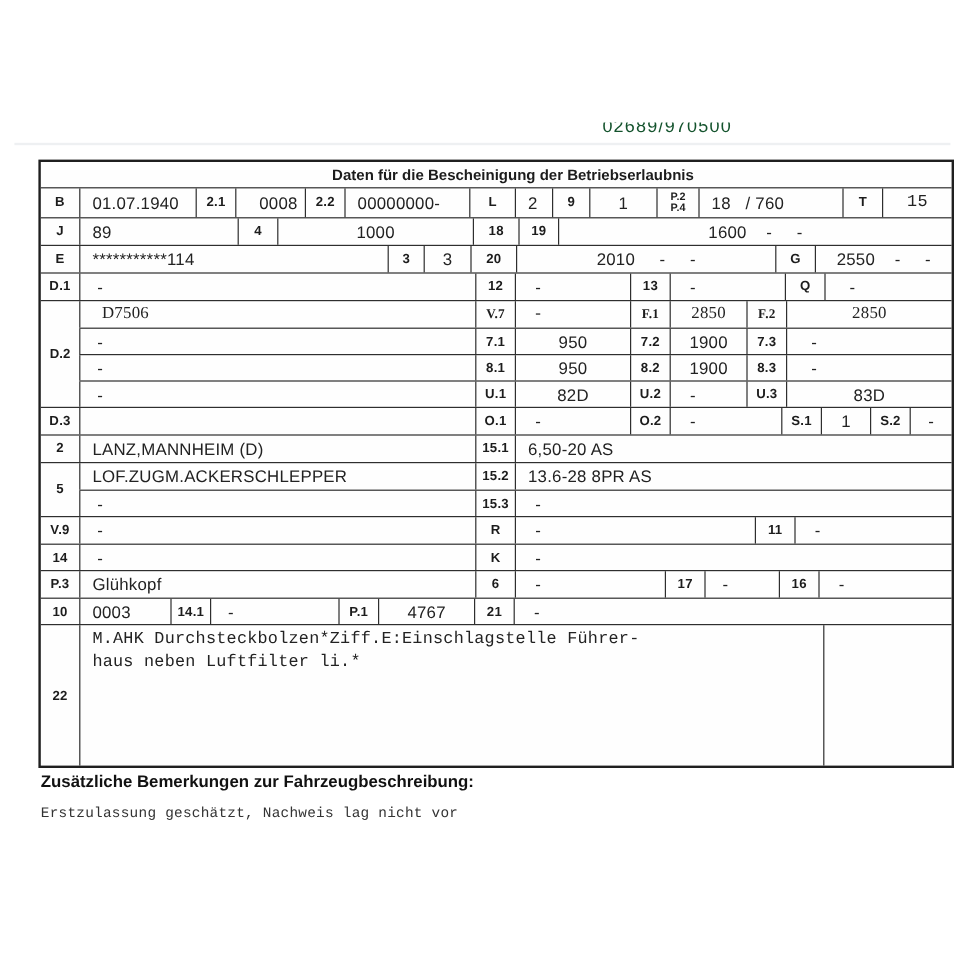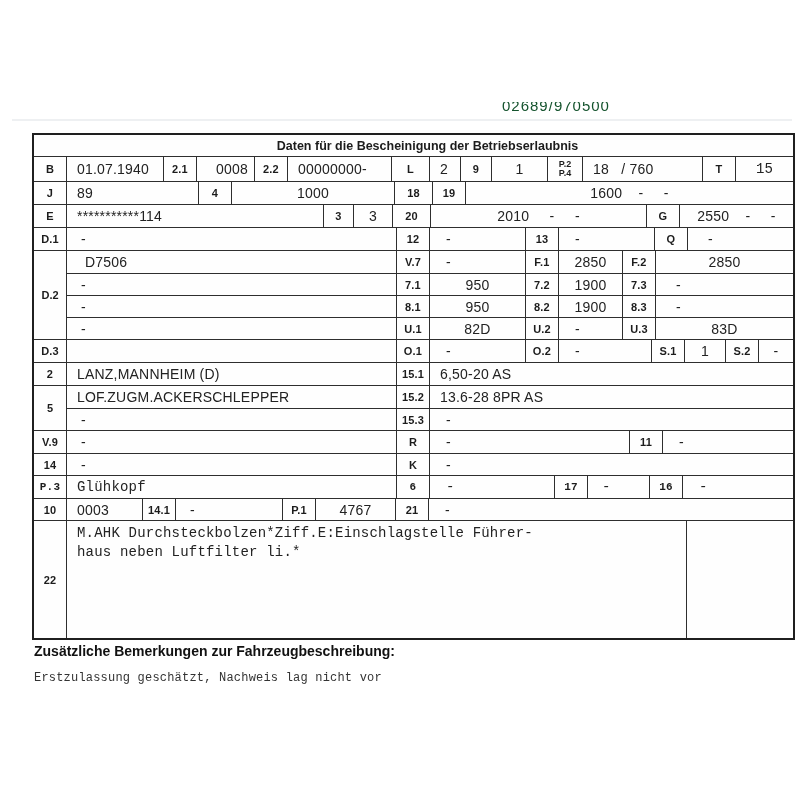--- a/index.html
+++ b/index.html
@@ -122,21 +122,21 @@
       <div class="cell lab a-c" style="width: 33px; flex: 0 0 33px;">12</div>
       <div class="cell val a-l" style="width: 96px; flex: 0 0 96px; padding-left: 16px;">-</div>
       <div class="cell lab a-c" style="width: 33px; flex: 0 0 33px;">13</div>
       <div class="cell val a-l" style="width: 96px; flex: 0 0 96px; padding-left: 16px;">-</div>
       <div class="cell lab a-c" style="width: 33px; flex: 0 0 33px;">Q</div>
       <div class="cell val a-l" style="flex: 1 1 0%; padding-left: 20px;">-</div>
     </div>
     <div class="grp">
       <div class="g-label">D.2</div>
       <div class="g-body">
-        <div class="trow" style="height: 22px;">
+        <div class="trow" style="height: 22px; font-family: Liberation Serif, serif;">
           <div class="cell val a-l" style="width: 330px; flex: 0 0 330px; padding-left: 18px;">D7506</div>
           <div class="cell lab a-c" style="width: 33px; flex: 0 0 33px;">V.7</div>
           <div class="cell val a-l" style="width: 96px; flex: 0 0 96px; padding-left: 16px;">-</div>
           <div class="cell lab a-c" style="width: 33px; flex: 0 0 33px;">F.1</div>
           <div class="cell val a-c" style="width: 64px; flex: 0 0 64px;">2850</div>
           <div class="cell lab a-c" style="width: 33px; flex: 0 0 33px;">F.2</div>
           <div class="cell val a-c" style="flex: 1 1 0%;">2850</div>
         </div>
         <div class="trow" style="height: 22px;">
           <div class="cell val a-l" style="width: 330px; flex: 0 0 330px; padding-left: 14px;">-</div>
@@ -207,21 +207,21 @@
       <div class="cell val a-l" style="width: 200px; flex: 0 0 200px; padding-left: 16px;">-</div>
       <div class="cell lab a-c" style="width: 33px; flex: 0 0 33px;">11</div>
       <div class="cell val a-l" style="flex: 1 1 0%; padding-left: 16px;">-</div>
     </div>
     <div class="trow" style="height: 22px;">
       <div class="cell lab a-c" style="width: 32px; flex: 0 0 32px;">14</div>
       <div class="cell val a-l" style="width: 330px; flex: 0 0 330px; padding-left: 14px;">-</div>
       <div class="cell lab a-c" style="width: 33px; flex: 0 0 33px;">K</div>
       <div class="cell val a-l" style="flex: 1 1 0%; padding-left: 16px;">-</div>
     </div>
-    <div class="trow" style="height: 23px; font-family: Liberation Mono, monospace;">
+    <div class="trow" style="height: 23px;">
       <div class="cell lab a-c" style="width: 32px; flex: 0 0 32px;">P.3</div>
       <div class="cell val a-l" style="width: 330px; flex: 0 0 330px;">Glühkopf</div>
       <div class="cell lab a-c" style="width: 33px; flex: 0 0 33px;">6</div>
       <div class="cell val a-l" style="width: 125px; flex: 0 0 125px; padding-left: 16px;">-</div>
       <div class="cell lab a-c" style="width: 33px; flex: 0 0 33px;">17</div>
       <div class="cell val a-l" style="width: 62px; flex: 0 0 62px; padding-left: 14px;">-</div>
       <div class="cell lab a-c" style="width: 33px; flex: 0 0 33px;">16</div>
       <div class="cell val a-l" style="flex: 1 1 0%; padding-left: 16px;">-</div>
     </div>
     <div class="trow" style="height: 22px;">

